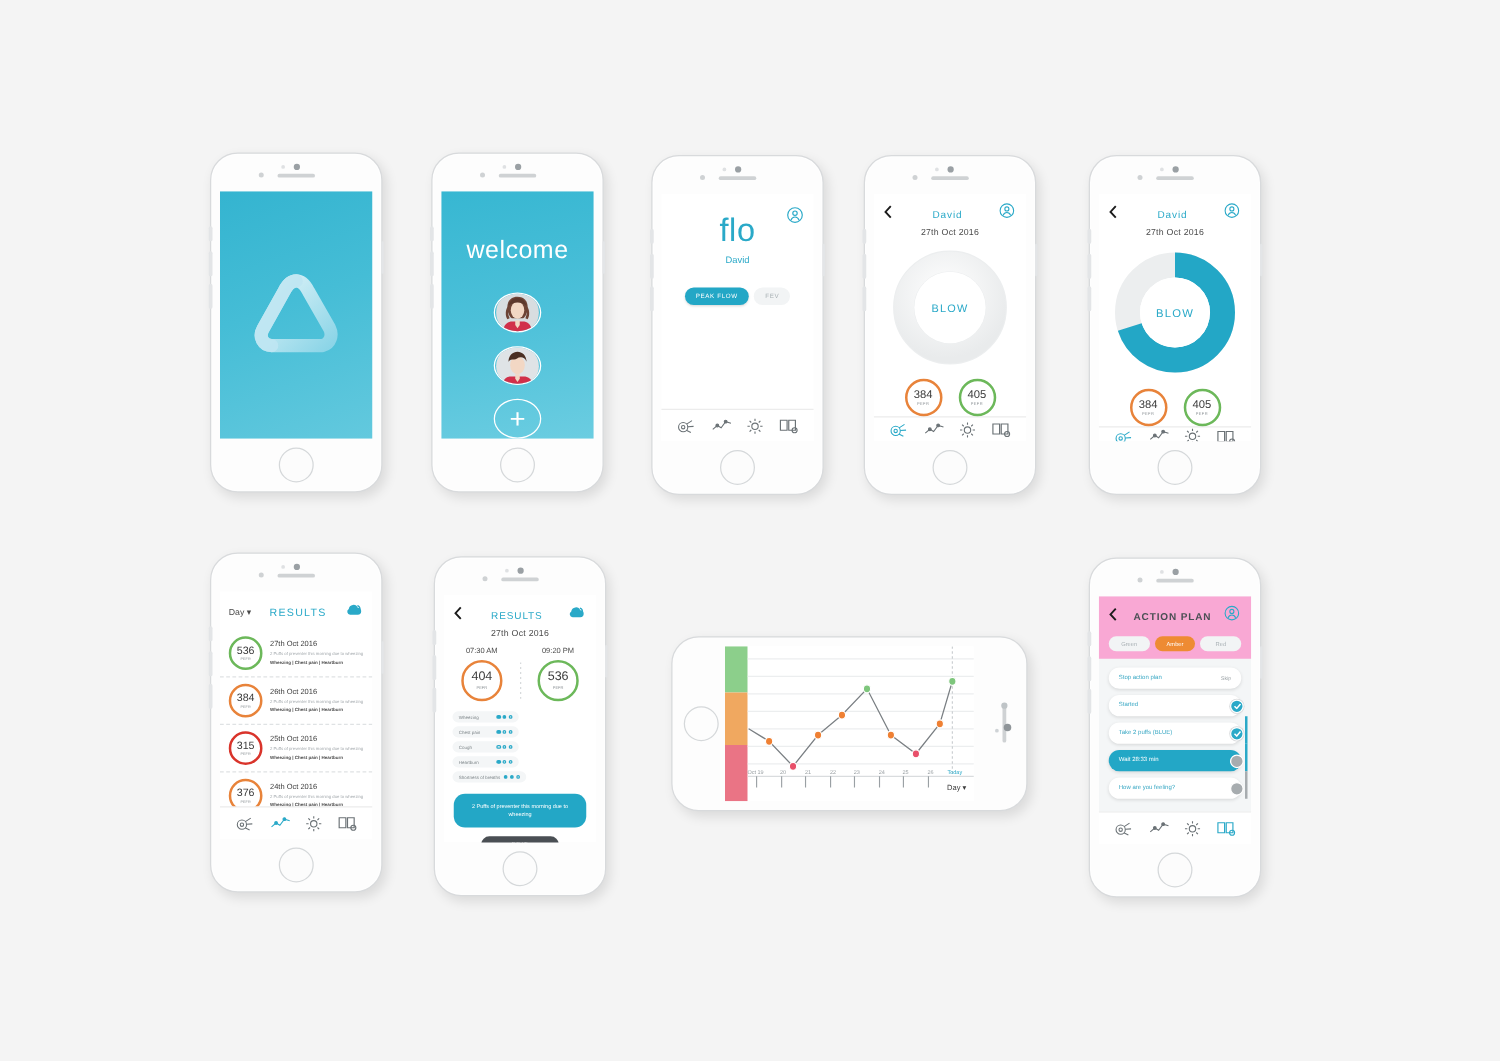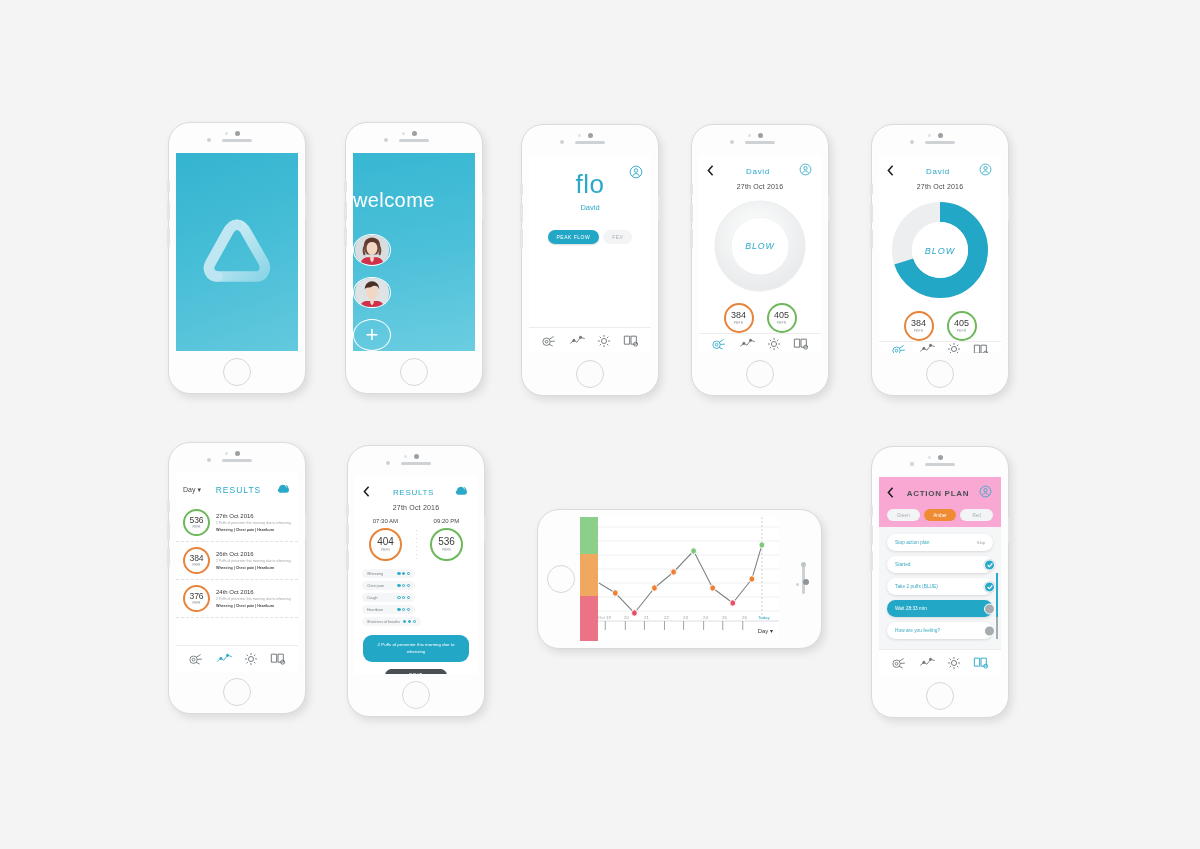--- a/index.html
+++ b/index.html
@@ -50,21 +50,21 @@
     background: #ffffff; overflow: hidden;
   }
 
   
   .splash { background: linear-gradient(160deg,#34b4d0 0%,#45bdd6 45%,#63c9de 100%); height: 100%;
             display:flex; align-items:center; justify-content:center; }
   .logo-tri { width: 70px; height: 66px; }
 
   
   .welcome { background: linear-gradient(170deg,#37b7d2 0%,#4cc0d9 50%,#6bcde1 100%); height:100%;
-             display:flex; flex-direction:column; align-items:flex-start; padding-top:36px; }
+             display:flex; flex-direction:column; align-items:center; padding-top:36px; }
   .welcome-title { color:#fff; font-size:20px; font-weight:400; letter-spacing:.4px; margin-bottom:22px; }
   .avatar {
     width: 38px; height: 38px; border-radius: 50%;
     border: 1.6px solid #ffffff; margin-bottom: 11px;
     display:flex; align-items:center; justify-content:center; overflow:hidden; position:relative;
   }
   .plus-circle {
     width: 38px; height: 38px; border-radius: 50%; border: 1.6px solid #fff;
     display:flex; align-items:center; justify-content:center; color:#fff;
     font-size: 22px; font-weight: 300; line-height: 1;
@@ -98,21 +98,21 @@
     box-shadow: 0 2px 6px rgba(0,0,0,.12);
   }
   .toggle-row { display:flex; justify-content:center; gap:4px; margin-top:18px; }
   .toggle-pill {
     font-size: 5px; letter-spacing:.5px; padding: 4px 9px; border-radius: 10px;
     background:#f2f4f5; color:#a8b0b4;
   }
   .toggle-pill.on { background:#23a7c6; color:#fff; box-shadow:0 1px 2px rgba(0,0,0,.15); }
 
   
-  .ring-wrap { display:flex; justify-content:center; margin-top: 10px; font-style: italic; }
+  .ring-wrap { display:flex; justify-content:center; margin-top: 10px; }
 
   .vals { display:flex; justify-content:center; gap:13px; margin-top:11px; }
   .val-circle {
     width: 30px; height: 30px; border-radius:50%; border:2.4px solid #e8833a;
     display:flex; flex-direction:column; align-items:center; justify-content:center;
   }
   .val-circle .n { font-size:9px; color:#3b3b3b; font-weight:400; line-height:1; }
   .val-circle .u { font-size:3.2px; color:#8b9195; letter-spacing:.3px; margin-top:1px; }
 
   
@@ -550,20 +550,31 @@
             <span class="n">384</span>
             <span class="u">PEFR</span>
           </div>
           <div class="res-txt">
             <div class="res-date">26th Oct 2016</div>
             <div class="res-note">2 Puffs of preventer this morning due to wheezing</div>
             <div class="res-sym">Wheezing | Chest pain | Heartburn</div>
           </div>
         </div>
 
+        <div class="res-row">
+          <div class="res-circle" style="border-color:#d9342b;">
+            <span class="n">315</span>
+            <span class="u">PEFR</span>
+          </div>
+          <div class="res-txt">
+            <div class="res-date">25th Oct 2016</div>
+            <div class="res-note">2 Puffs of preventer this morning due to wheezing</div>
+            <div class="res-sym">Wheezing | Chest pain | Heartburn</div>
+          </div>
+        </div>
 
         <div class="res-row">
           <div class="res-circle" style="border-color:#e8833a;">
             <span class="n">376</span>
             <span class="u">PEFR</span>
           </div>
           <div class="res-txt">
             <div class="res-date">24th Oct 2016</div>
             <div class="res-note">2 Puffs of preventer this morning due to wheezing</div>
             <div class="res-sym">Wheezing | Chest pain | Heartburn</div>

